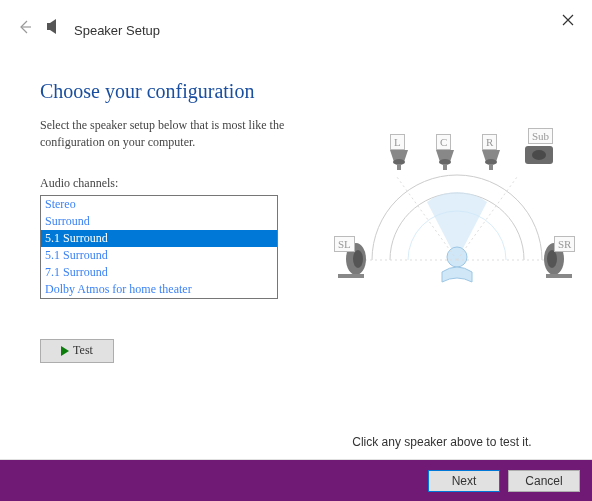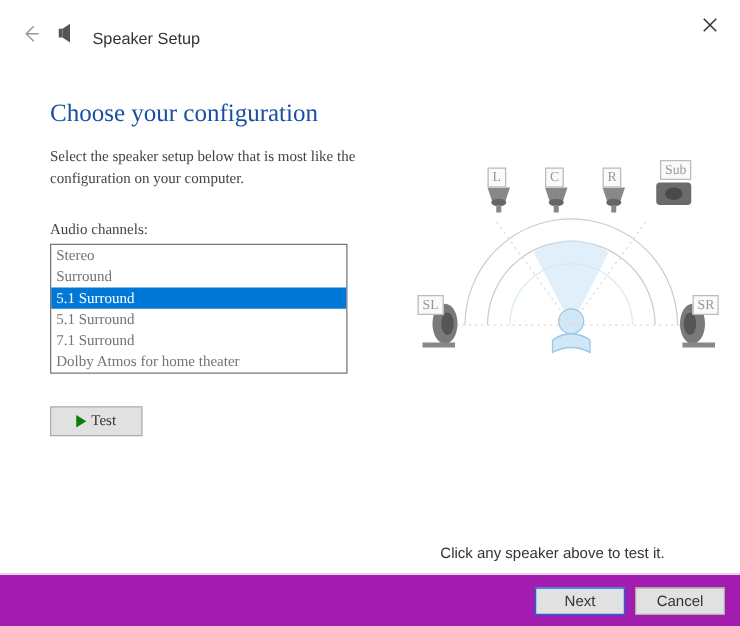--- a/index.html
+++ b/index.html
@@ -68,29 +68,29 @@
   }
   .listlabel { margin-bottom: 4px; }
   .listbox {
     border: 1px solid #767676;
     width: 238px;
     background: #fff;
   }
   .listbox .opt {
     padding: 1px 4px;
     font-size: 12px;
-    color: #737373;
+    color: #3b82f6;
     cursor: default;
   }
   .listbox .opt.selected {
     background: #0078d7;
     color: #fff;
   }
   .test-btn {
-    margin-top: 26px;
+    margin-top: 40px;
     width: 74px; height: 24px;
     background: #e1e1e1;
     border: 1px solid #adadad;
     display: flex; align-items: center; justify-content: center;
     gap: 4px;
     font-size: 12px;
     color: #333;
   }
   .play-icon {
     width: 0; height: 0;
@@ -103,21 +103,21 @@
     bottom: 52px;
     right: 40px;
     width: 220px;
     text-align: center;
     color: #333;
   }
   .footer {
     position: absolute;
     bottom: 0; left: 0; right: 0;
     height: 42px;
-    background: #a21caf;
+    background: #701a75;
     border-top: 1px solid #e0e0e0;
     display: flex;
     align-items: center;
     justify-content: flex-end;
     padding-right: 12px;
     gap: 8px;
   }
   .footer button {
     width: 72px; height: 22px;
     font-size: 12px;

